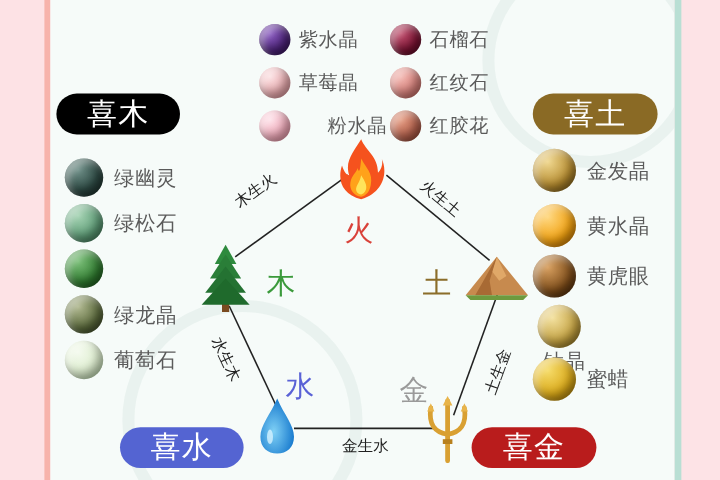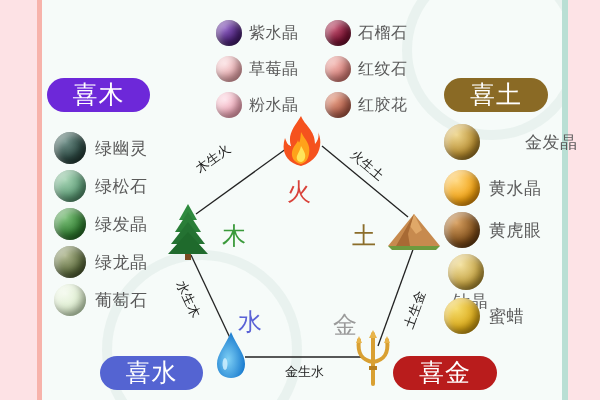--- a/index.html
+++ b/index.html
@@ -7,21 +7,21 @@
   body { background:#fde3e6; font-family:"DejaVu Sans","Liberation Sans",sans-serif; position:relative; }
   .margin-left { position:absolute; left:0; top:0; width:37px; height:400px; background:#fde2e5; }
   .stripe-left { position:absolute; left:37px; top:0; width:5px; height:400px; background:#f7b3ab; }
   .panel { position:absolute; left:42px; top:0; width:520px; height:400px; background:#f6fbf9; overflow:hidden; }
   .stripe-right { position:absolute; left:562px; top:0; width:6px; height:400px; background:#b9dfd4; }
   .margin-right { position:absolute; left:568px; top:0; width:32px; height:400px; background:#fde3e6; }
 
   .watermark { position:absolute; border-radius:50%; border:10px solid rgba(210,225,220,0.35); }
 
   .pill { position:absolute; height:34px; border-radius:17px; color:#fff; font-size:25px; line-height:34px; text-align:center; letter-spacing:1px; }
-  .pill-mu { left:47px; top:78px; width:103px; background:#6d28d9; }
+  .pill-mu { left:47px; top:78px; width:103px; background:#000000; }
   .pill-tu { left:444px; top:78px; width:104px; background:#8a6a25; }
   .pill-shui { left:100px; top:356px; width:103px; background:#5464d2; }
   .pill-jin { left:393px; top:356px; width:104px; background:#b91c1c; }
   .gem { position:absolute; display:flex; align-items:center; }
   .bead { width:32px; height:32px; border-radius:50%; flex:0 0 32px; box-shadow: inset -4px -5px 7px rgba(0,0,0,0.35), inset 4px 4px 6px rgba(255,255,255,0.45); }
   .gem-label { font-size:17px; color:#5a5a5a; margin-left:9px; white-space:nowrap; letter-spacing:0.5px; }
   .top-gem .bead { width:26px; height:26px; flex:0 0 26px; }
   .top-gem .gem-label { font-size:16px; margin-left:7px; }
 
   svg.lines { position:absolute; left:0; top:0; width:600px; height:400px; }
@@ -59,53 +59,52 @@
   <span class="gem-label">石榴石</span>
 </div>
 <div class="gem top-gem" style="left:216px;top:56px;">
   <span class="bead" style="background:radial-gradient(circle at 35% 30%,#fbe0e2,#e8a9ad 60%,#cf8a90);"></span>
   <span class="gem-label">草莓晶</span>
 </div>
 <div class="gem top-gem" style="left:325px;top:56px;">
   <span class="bead" style="background:radial-gradient(circle at 35% 30%,#f2b6b0,#d7807a 60%,#b66058);"></span>
   <span class="gem-label">红纹石</span>
 </div>
-<div class="gem top-gem" style="left:216px;top:92px;">
+<div class="gem top-gem" style="left:216px;top:92px;gap:24px;">
   <span class="bead" style="background:radial-gradient(circle at 35% 30%,#fde0e8,#f0a8b8 60%,#d88898);"></span>
   <span class="gem-label">粉水晶</span>
 </div>
 <div class="gem top-gem" style="left:325px;top:92px;">
   <span class="bead" style="background:radial-gradient(circle at 35% 30%,#e39a80,#b4604c 60%,#7e3a2a);"></span>
   <span class="gem-label">红胶花</span>
 </div>
 
 <div class="pill pill-mu">喜木</div>
 <div class="gem" style="left:54px;top:132px;">
   <span class="bead" style="background:radial-gradient(circle at 35% 30%,#6f8f88,#2e4a44 55%,#142420);"></span>
   <span class="gem-label">绿幽灵</span>
 </div>
 <div class="gem" style="left:54px;top:170px;align-items:center;">
   <span class="bead" style="background:radial-gradient(circle at 35% 30%,#a6d4b4,#5d9b76 60%,#3a6e50);"></span>
   <span class="gem-label">绿松石</span>
 </div>
 <div class="gem" style="left:54px;top:208px;">
   <span class="bead" style="background:radial-gradient(circle at 35% 30%,#7cc07a,#2f7a2f 60%,#164a16);"></span>
-  <span class="gem-label">绿发晶</span>
 </div>
 <div class="gem" style="left:54px;top:246px;">
   <span class="bead" style="background:radial-gradient(circle at 35% 30%,#b0b890,#5b6a3c 60%,#2f3a1e);"></span>
   <span class="gem-label">绿龙晶</span>
 </div>
 <div class="gem" style="left:54px;top:284px;">
   <span class="bead" style="background:radial-gradient(circle at 35% 30%,#f4faee,#dbeccc 60%,#a8c89a);"></span>
   <span class="gem-label">葡萄石</span>
 </div>
 
 <div class="pill pill-tu">喜土</div>
-<div class="gem" style="left:444px;top:124px;gap:36px;">
+<div class="gem" style="left:444px;top:124px;">
   <span class="bead" style="width:36px;height:36px;flex-basis:36px;background:radial-gradient(circle at 35% 30%,#f0d890,#b48a2e 60%,#6a4e14);"></span>
   <span class="gem-label">金发晶</span>
 </div>
 <div class="gem" style="left:444px;top:170px;">
   <span class="bead" style="width:36px;height:36px;flex-basis:36px;background:radial-gradient(circle at 35% 30%,#ffd880,#f0a010 60%,#b86a00);"></span>
   <span class="gem-label">黄水晶</span>
 </div>
 <div class="gem" style="left:444px;top:212px;">
   <span class="bead" style="width:36px;height:36px;flex-basis:36px;background:radial-gradient(circle at 35% 30%,#d8a060,#7a4a18 60%,#3e2208);"></span>
   <span class="gem-label">黄虎眼</span>

